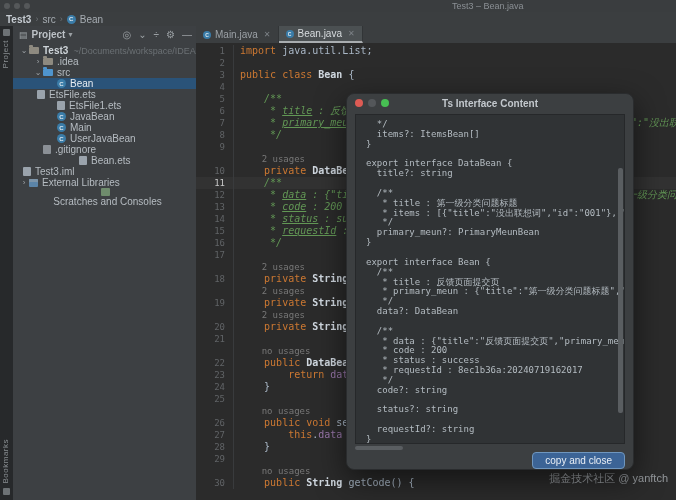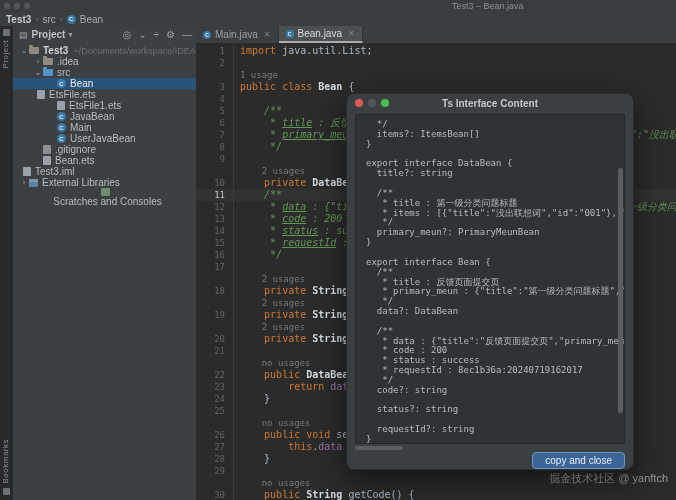--- a/index.html
+++ b/index.html
@@ -212,21 +212,21 @@
           <div class="tree-row" style="padding-left: 34px;">
             <span class="tree-chev"></span>
             <span class="tree-ico ico-class">C</span>
             <span class="tree-label">UserJavaBean</span>
           </div>
           <div class="tree-row" style="padding-left: 20px;">
             <span class="tree-chev"></span>
             <span class="tree-ico ico-file-git"></span>
             <span class="tree-label">.gitignore</span>
           </div>
-          <div class="tree-row" style="padding-left: 20px;">
+          <div class="tree-row" style="padding-left: 20px; margin-left: 36px;">
             <span class="tree-chev"></span>
             <span class="tree-ico ico-file"></span>
             <span class="tree-label">Bean.ets</span>
           </div>
           <div class="tree-row" style="">
             <span class="tree-chev"></span>
             <span class="tree-ico ico-file-iml"></span>
             <span class="tree-label">Test3.iml</span>
           </div>
           <div class="tree-row" style="padding-left: 6px;">
@@ -251,21 +251,20 @@
           </div>
           <div class="tab active">
             <span class="ico-class">C</span>
             <span class="tab-label">Bean.java</span>
             <span class="tab-close">✕</span>
           </div>
         </div>
       <div class="editor" id="editor">
           <div class="erow"><span class="gut">1</span><span class="code"><span class="kw">import </span><span class="pl">java.util.List;</span></span></div>
           <div class="erow"><span class="gut">2</span><span class="code"></span></div>
-          <div class="erow"><span class="gut"></span><span class="code"><span class="ann">1 usage</span></span></div>
           <div class="erow"><span class="gut">3</span><span class="code"><span class="kw">public class </span><span class="cls">Bean </span><span class="pl">{</span></span></div>
           <div class="erow"><span class="gut">4</span><span class="code"></span></div>
           <div class="erow"><span class="gut">5</span><span class="code"><span class="doc">    /**</span></span></div>
           <div class="erow"><span class="gut">6</span><span class="code"><span class="doc">     * </span><span class="docu">title</span><span class="doc"> : 反馈页面提交页</span></span></div>
           <div class="erow"><span class="gut">7</span><span class="code"><span class="doc">     * </span><span class="docu">primary_meun</span><span class="doc"> : {"title":"第一级分类问题标题","items":[{"title":"没出联想词","id":"001"},{"title":"与输入词不相关","id":"002"}]}</span></span></div>
           <div class="erow"><span class="gut">8</span><span class="code"><span class="doc">     */</span></span></div>
           <div class="erow"><span class="gut">9</span><span class="code"></span></div>
           <div class="erow"><span class="gut"></span><span class="code"><span class="ann">    2 usages</span></span></div>
           <div class="erow"><span class="gut">10</span><span class="code"><span class="kw">    private </span><span class="cls">DataBean</span><span class="pl"> data;</span></span></div>
           <div class="erow cur"><span class="gut">11</span><span class="code"><span class="doc">    /**</span></span></div>

